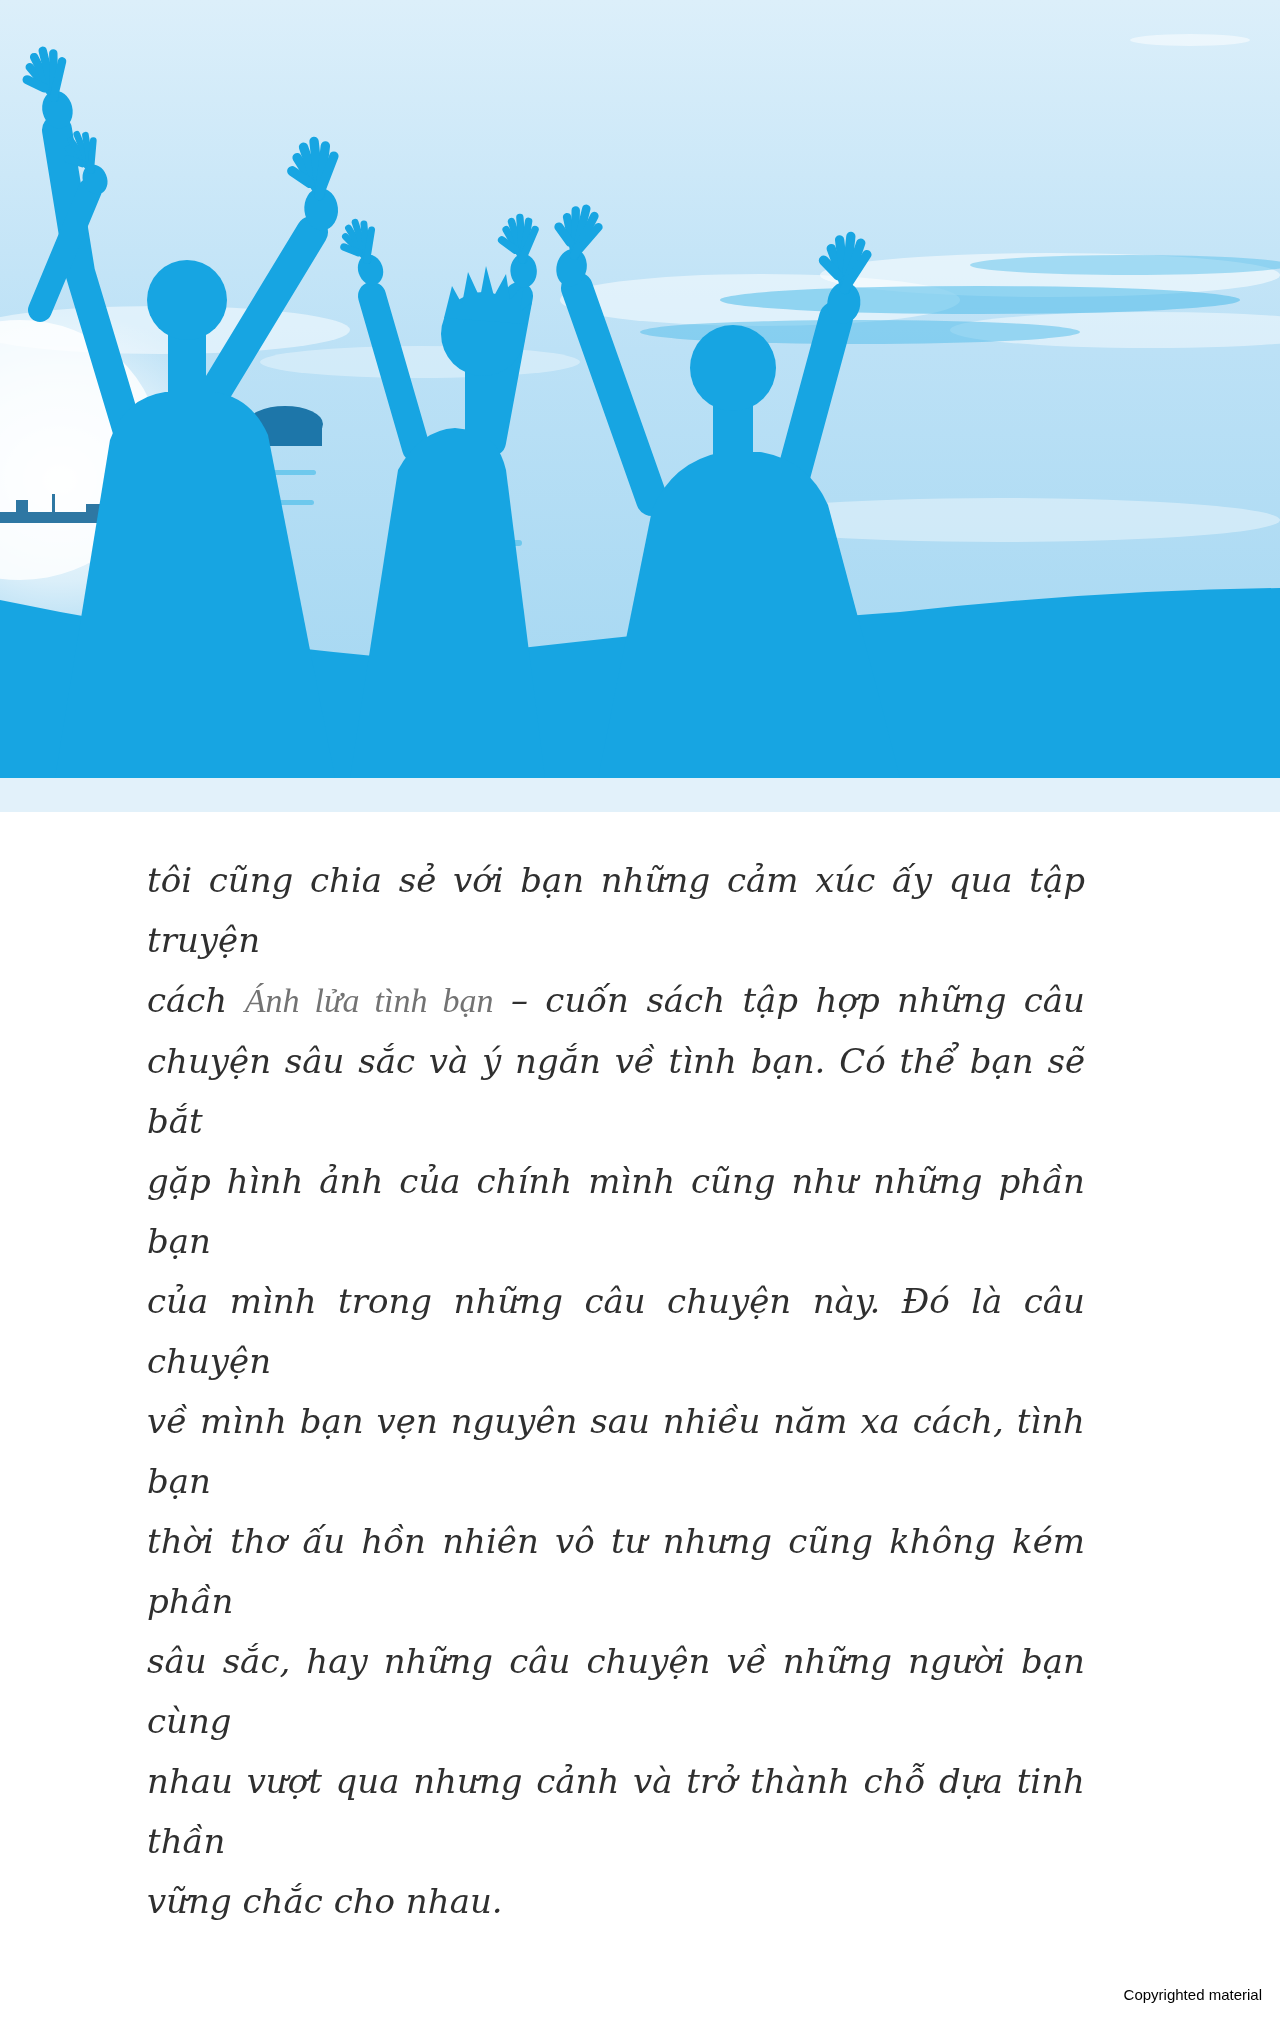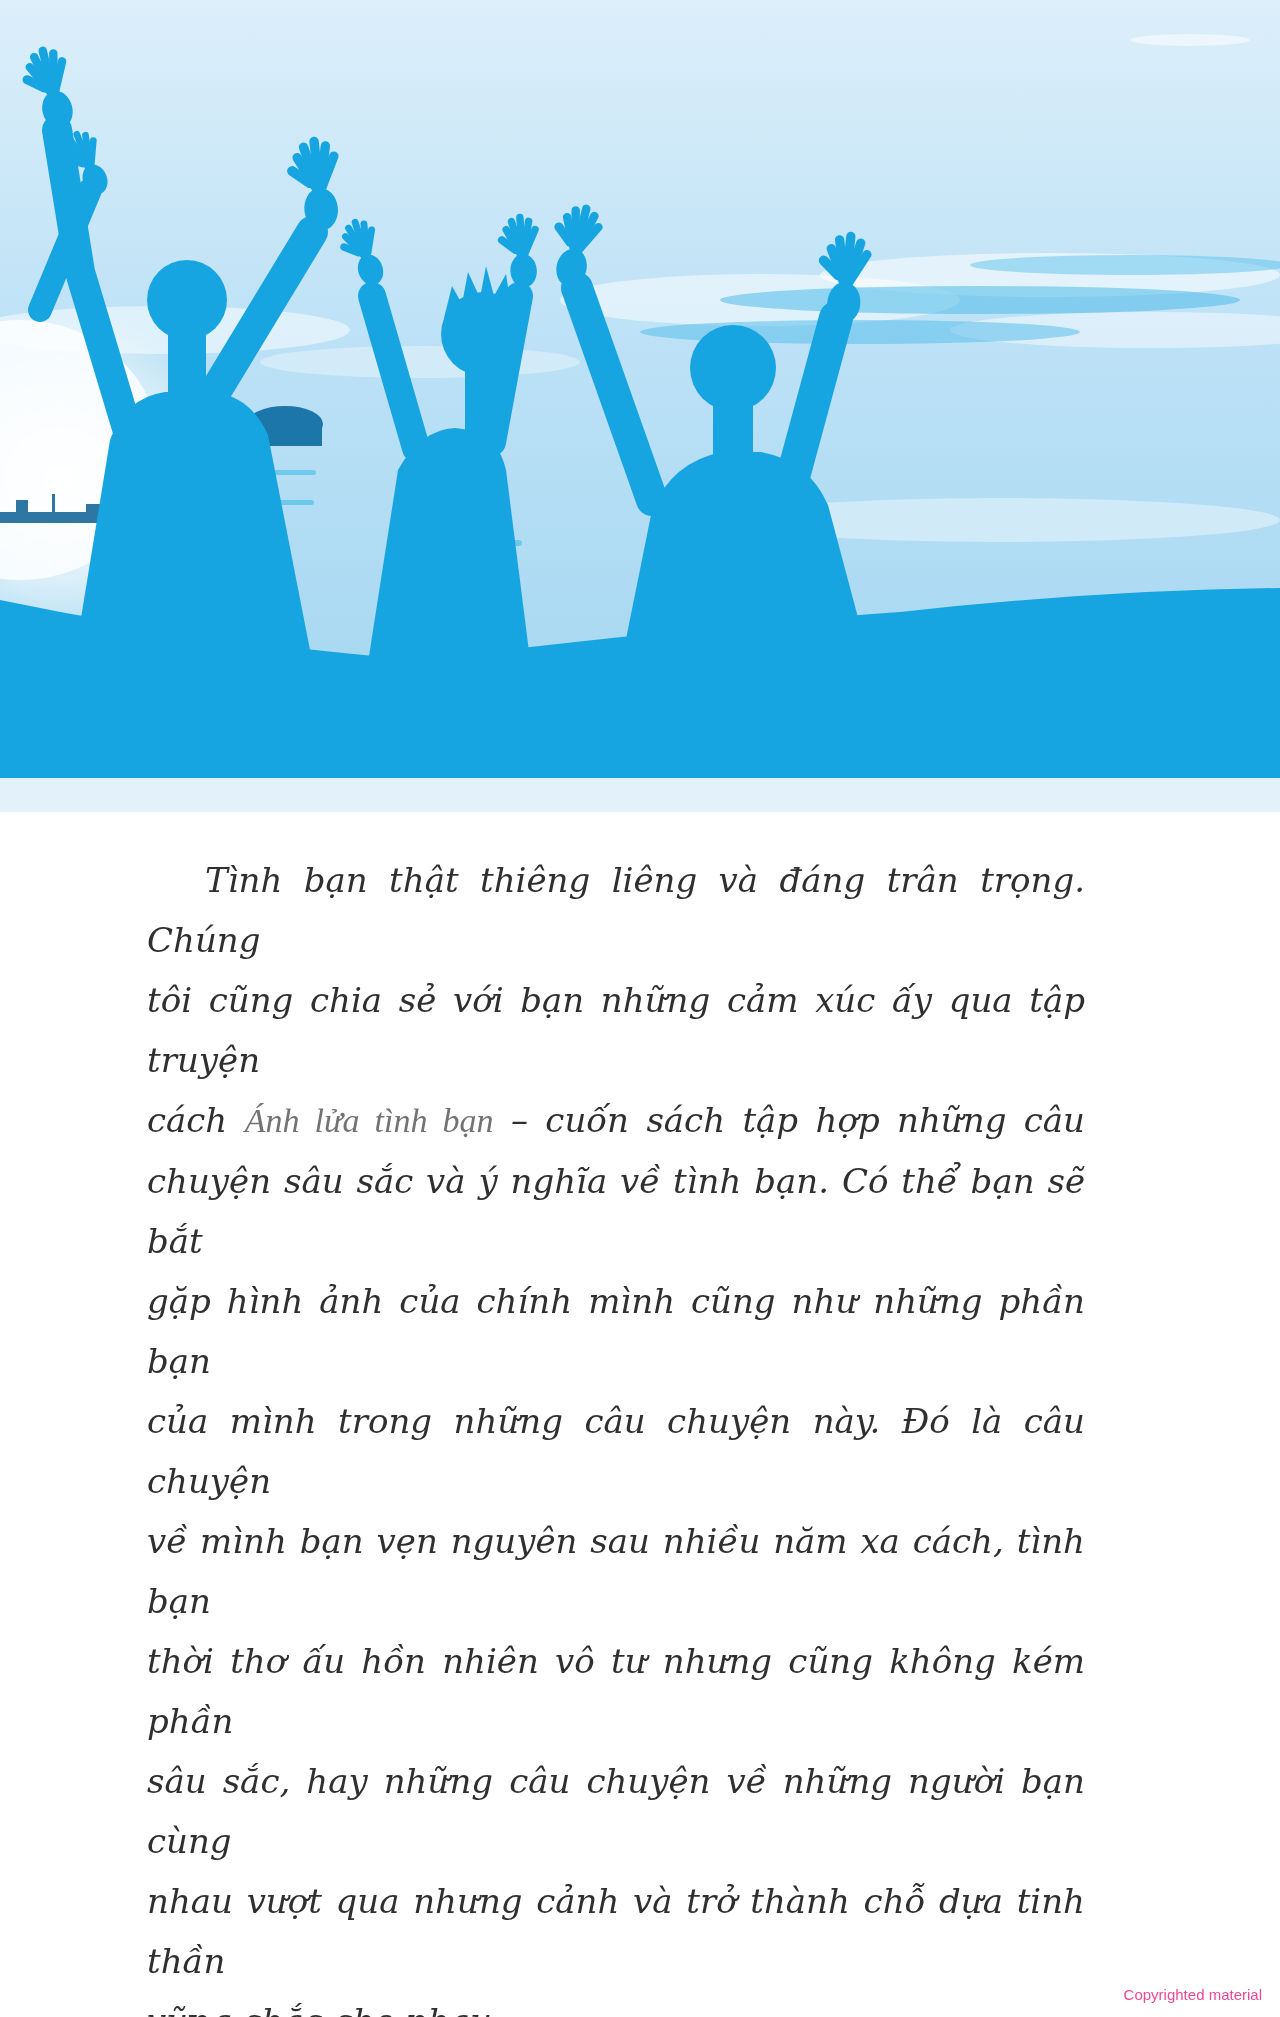--- a/index.html
+++ b/index.html
@@ -32,21 +32,21 @@
   .line.end { text-align: left; text-align-last: left; }
   .line.indent { text-indent: 58px; }
   .accent { color: #737373; font-family: Liberation Serif, serif; }
 
   .copyright {
     position: absolute;
     right: 18px;
     bottom: 14px;
     font-family: "Liberation Sans", sans-serif;
     font-size: 15px;
-    color: #ec4899;
+    color: #000000;
   }
 </style>
 </head>
 <body>
 
 <div class="hero">
   <svg width="1280" height="778" viewBox="0 0 1280 778" xmlns="http://www.w3.org/2000/svg">
     <defs>
       <linearGradient id="sky" x1="0" y1="0" x2="0" y2="1">
         <stop offset="0" stop-color="#dceffa"></stop>
@@ -150,24 +150,23 @@
         <use href="#hand" transform="translate(574,258) rotate(14)"></use>
         <use href="#hand" transform="translate(845,292) rotate(6) scale(1.1)"></use>
       </g>
     </g>
   </svg>
 </div>
 
 <div class="hero-strip"></div>
 
 <div class="content">
-  <p class="line indent">Tình bạn thật thiêng liêng và đáng trân trọng. Chúng</p>
   <p class="line">tôi cũng chia sẻ với bạn những cảm xúc ấy qua tập truyện</p>
   <p class="line"><span>cách </span><span class="accent">Ánh lửa tình bạn</span><span> – cuốn sách tập hợp những câu</span></p>
-  <p class="line">chuyện sâu sắc và ý nghĩa về tình bạn. Có thể bạn sẽ bắt</p>
+  <p class="line">chuyện sâu sắc và ý ngắn về tình bạn. Có thể bạn sẽ bắt</p>
   <p class="line">gặp hình ảnh của chính mình cũng như những phần bạn</p>
   <p class="line">của mình trong những câu chuyện này. Đó là câu chuyện</p>
   <p class="line">về mình bạn vẹn nguyên sau nhiều năm xa cách, tình bạn</p>
   <p class="line">thời thơ ấu hồn nhiên vô tư nhưng cũng không kém phần</p>
   <p class="line">sâu sắc, hay những câu chuyện về những người bạn cùng</p>
   <p class="line">nhau vượt qua nhưng cảnh và trở thành chỗ dựa tinh thần</p>
   <p class="line end">vững chắc cho nhau.</p>
 
 </div>
 

